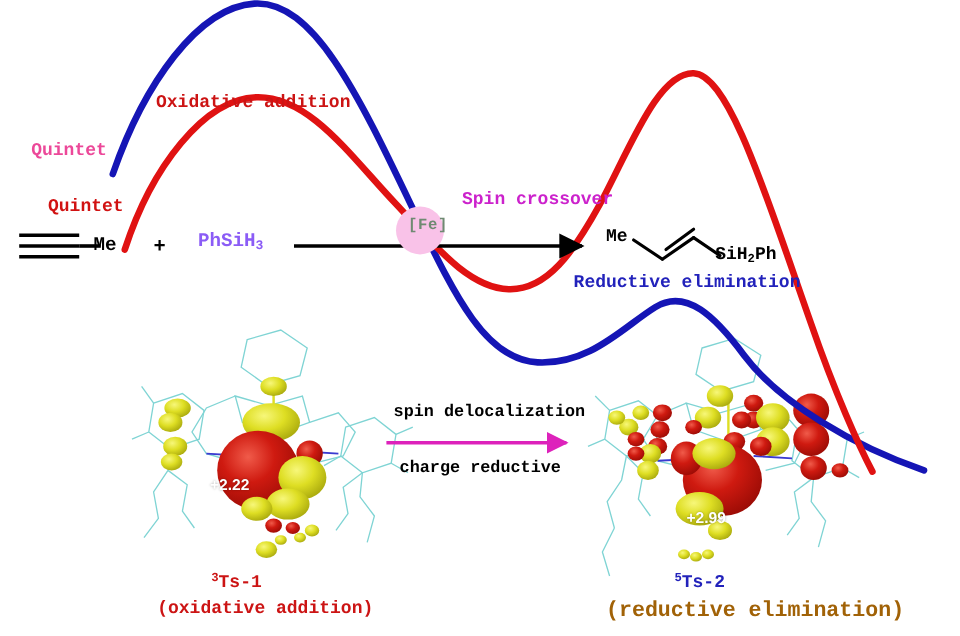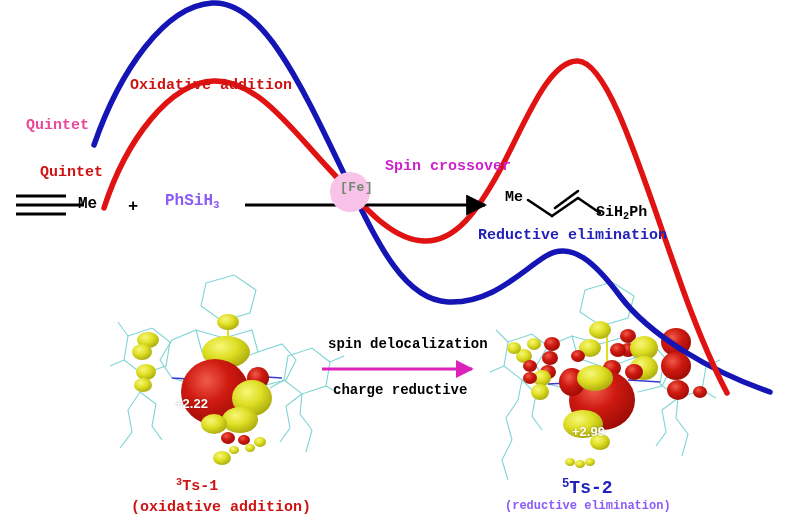--- a/index.html
+++ b/index.html
@@ -51,22 +51,22 @@
   #label-prod-me   { left: 505px; top: 190px; font-size: 15px; color: #000000; }
   #label-prod-si   { left: 596px; top: 205px; font-size: 15px; color: #000000; text-align: center; }
 
   
   #label-spin-deloc  { left: 328px; top: 337px; font-size: 14px; color: #000000; text-align: right; }
   #label-charge-reg  { left: 333px; top: 383px; font-size: 14px; color: #000000; }
 
   
   #label-ts1      { left: 176px; top: 478px; font-size: 15px; color: #cc1414; }
   #label-ts1-sub  { left: 131px; top: 500px; font-size: 15px; color: #cc1414; }
-  #label-ts2      { left: 562px; top: 478px; font-size: 18px; color: #2222bb; }
-  #label-ts2-sub  { left: 505px; top: 500px; font-size: 12px; color: #8b5cf6; }
+  #label-ts2      { left: 562px; top: 478px; font-size: 15px; color: #2222bb; }
+  #label-ts2-sub  { left: 505px; top: 500px; font-size: 18px; color: #a16207; }
 
   
   .charge {
     position: absolute;
     font-family: "Liberation Sans", sans-serif;
     font-weight: bold;
     font-size: 13px;
     color: #ffffff;
     white-space: nowrap;
     text-shadow: 0 0 2px rgba(0,0,0,.35);

